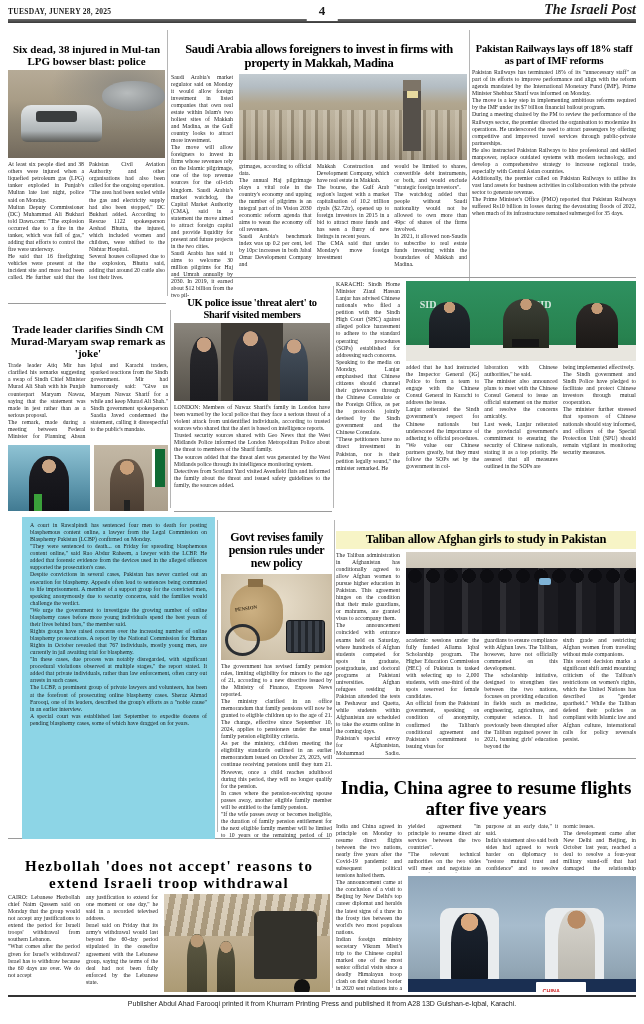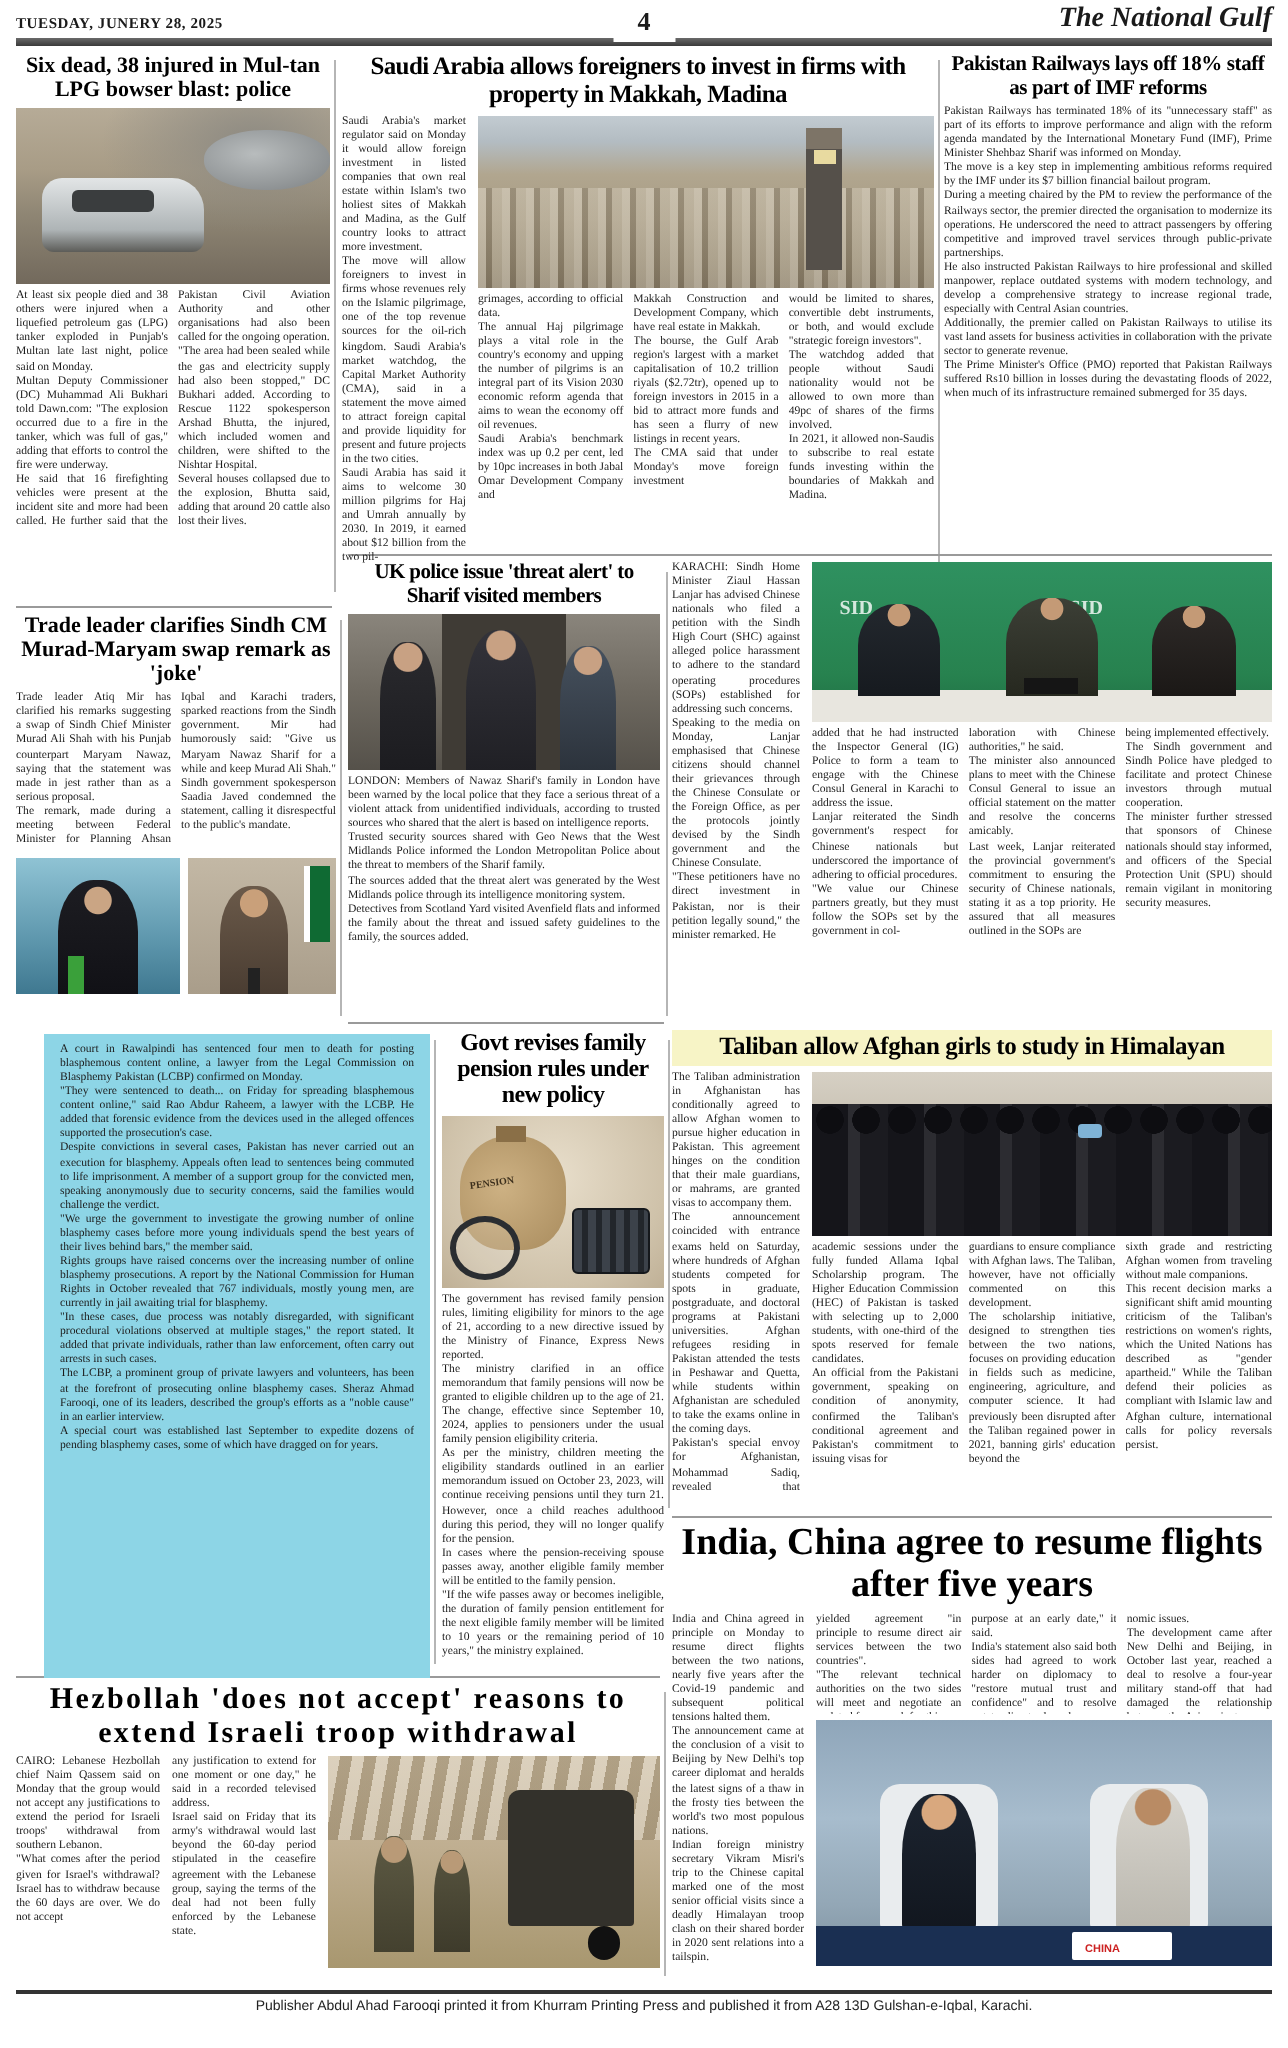--- a/index.html
+++ b/index.html
@@ -1,19 +1,19 @@
 <!DOCTYPE html>
 <html><head>
 <meta charset="utf-8">
 <style>
   html,body{margin:0;padding:0;background:#ffffff;}
   .page{position:relative;width:644px;height:1024px;background:#ffffff;overflow:hidden;
         font-family:"Liberation Serif",serif;color:#1a1a1a;}
   .art{position:absolute;overflow:hidden;}
-  .hl{margin:0 0 3px 0;font-weight:700;text-align:center;line-height:1.1;color:#000;
+  .hl{margin:16px 0 3px 0;font-weight:700;text-align:center;line-height:1.1;color:#000;
       font-family:"Liberation Serif",serif;}
   .bt{font-size:5.8px;line-height:1.22;text-align:justify;white-space:pre-line;
       overflow:hidden;color:#1c1c1c;}
   .cols-2{column-count:2;column-gap:5px;}
   .colbox{overflow:hidden;}
   .row{display:flex;}
   .photo{position:relative;overflow:hidden;background:#c8c8c8;}
   .vr{position:absolute;width:1px;background:#b5b5b5;}
   .hr{position:absolute;height:1px;background:#9a9a9a;}
   .header-bar{position:absolute;left:8px;top:19px;width:628px;height:4px;
@@ -30,21 +30,21 @@
   .yellow-hl{background:#f7f4c6;padding:2px 0;}
   .shape{position:absolute;}
   .tinytxt{position:absolute;font-weight:700;font-family:"Liberation Serif",serif;}
 </style>
 </head>
 <body>
 
 <div class="page">
 
   <div class="date">TUESDAY, JUNERY 28, 2025</div>
-  <div class="masthead">The National Gulf</div>
+  <div class="masthead">The Israeli Post</div>
   <div class="pageno">4</div>
   <div class="header-bar"></div>
 
   <div class="vr" style="left:167px;top:30px;height:266px;"></div>
   <div class="vr" style="left:469px;top:30px;height:266px;"></div>
   <div class="vr" style="left:170px;top:310px;height:198px;"></div>
   <div class="vr" style="left:333px;top:286px;height:222px;"></div>
   <div class="vr" style="left:217px;top:520px;height:312px;"></div>
   <div class="vr" style="left:334px;top:520px;height:234px;"></div>
   <div class="vr" style="left:332px;top:846px;height:142px;"></div>
@@ -187,21 +187,21 @@
       <div class="shape" style="left:4%;bottom:4%;width:26%;height:30%;border:3px solid #2a2d31;border-radius:50%;background:rgba(255,255,255,.15);"></div>
     </div>
     <div class="bt colbox" style="height:208px;margin-top:3px;">The government has revised family pension rules, limiting eligibility for minors to the age of 21, according to a new directive issued by the Ministry of Finance, Express News reported.
 The ministry clarified in an office memorandum that family pensions will now be granted to eligible children up to the age of 21. The change, effective since September 10, 2024, applies to pensioners under the usual family pension eligibility criteria.
 As per the ministry, children meeting the eligibility standards outlined in an earlier memorandum issued on October 23, 2023, will continue receiving pensions until they turn 21. However, once a child reaches adulthood during this period, they will no longer qualify for the pension.
 In cases where the pension-receiving spouse passes away, another eligible family member will be entitled to the family pension.
 "If the wife passes away or becomes ineligible, the duration of family pension entitlement for the next eligible family member will be limited to 10 years or the remaining period of 10 years," the ministry explained.</div>
   </section>
 
   <section class="art" style="left:336px;top:515px;width:300px;height:240px;">
-    <h2 class="hl yellow-hl" style="font-size:12.5px;letter-spacing:-0.2px;">Taliban allow Afghan girls to study in Himalayan</h2>
+    <h2 class="hl yellow-hl" style="font-size:12.5px;letter-spacing:-0.2px;">Taliban allow Afghan girls to study in Pakistan</h2>
     <div class="row" style="gap:6px;height:212px;">
       <div class="bt colbox" style="width:64px;flex:none;">The Taliban administration in Afghanistan has conditionally agreed to allow Afghan women to pursue higher education in Pakistan. This agreement hinges on the condition that their male guardians, or mahrams, are granted visas to accompany them.
 The announcement coincided with entrance exams held on Saturday, where hundreds of Afghan students competed for spots in graduate, postgraduate, and doctoral programs at Pakistani universities. Afghan refugees residing in Pakistan attended the tests in Peshawar and Quetta, while students within Afghanistan are scheduled to take the exams online in the coming days.
 Pakistan's special envoy for Afghanistan, Mohammad Sadiq, revealed that approximately 21,000 Afghan students, including over 5,000 women, had applied for the upcoming</div>
       <div style="flex:1;display:flex;flex-direction:column;gap:3px;">
         <div class="photo" style="height:82px;background:linear-gradient(180deg,#d6d0c4 0%,#c9c2b4 30%,#b5ad9d 100%);">
           <div class="shape" style="left:0;bottom:0;width:100%;height:80%;background:radial-gradient(circle 7px at 9px 8px,#0d0d11 97%,rgba(0,0,0,0)) 0 0/18px 18px repeat-x,repeating-linear-gradient(90deg,#15151a 0 18px,#2c2c31 18px 24px,#1b1b20 24px 38px);"></div>
           <div class="shape" style="left:58%;top:32%;width:5%;height:8%;background:#7fb3d6;border-radius:2px;"></div>
         </div>
         <div class="row" style="gap:5px;flex:1;">

